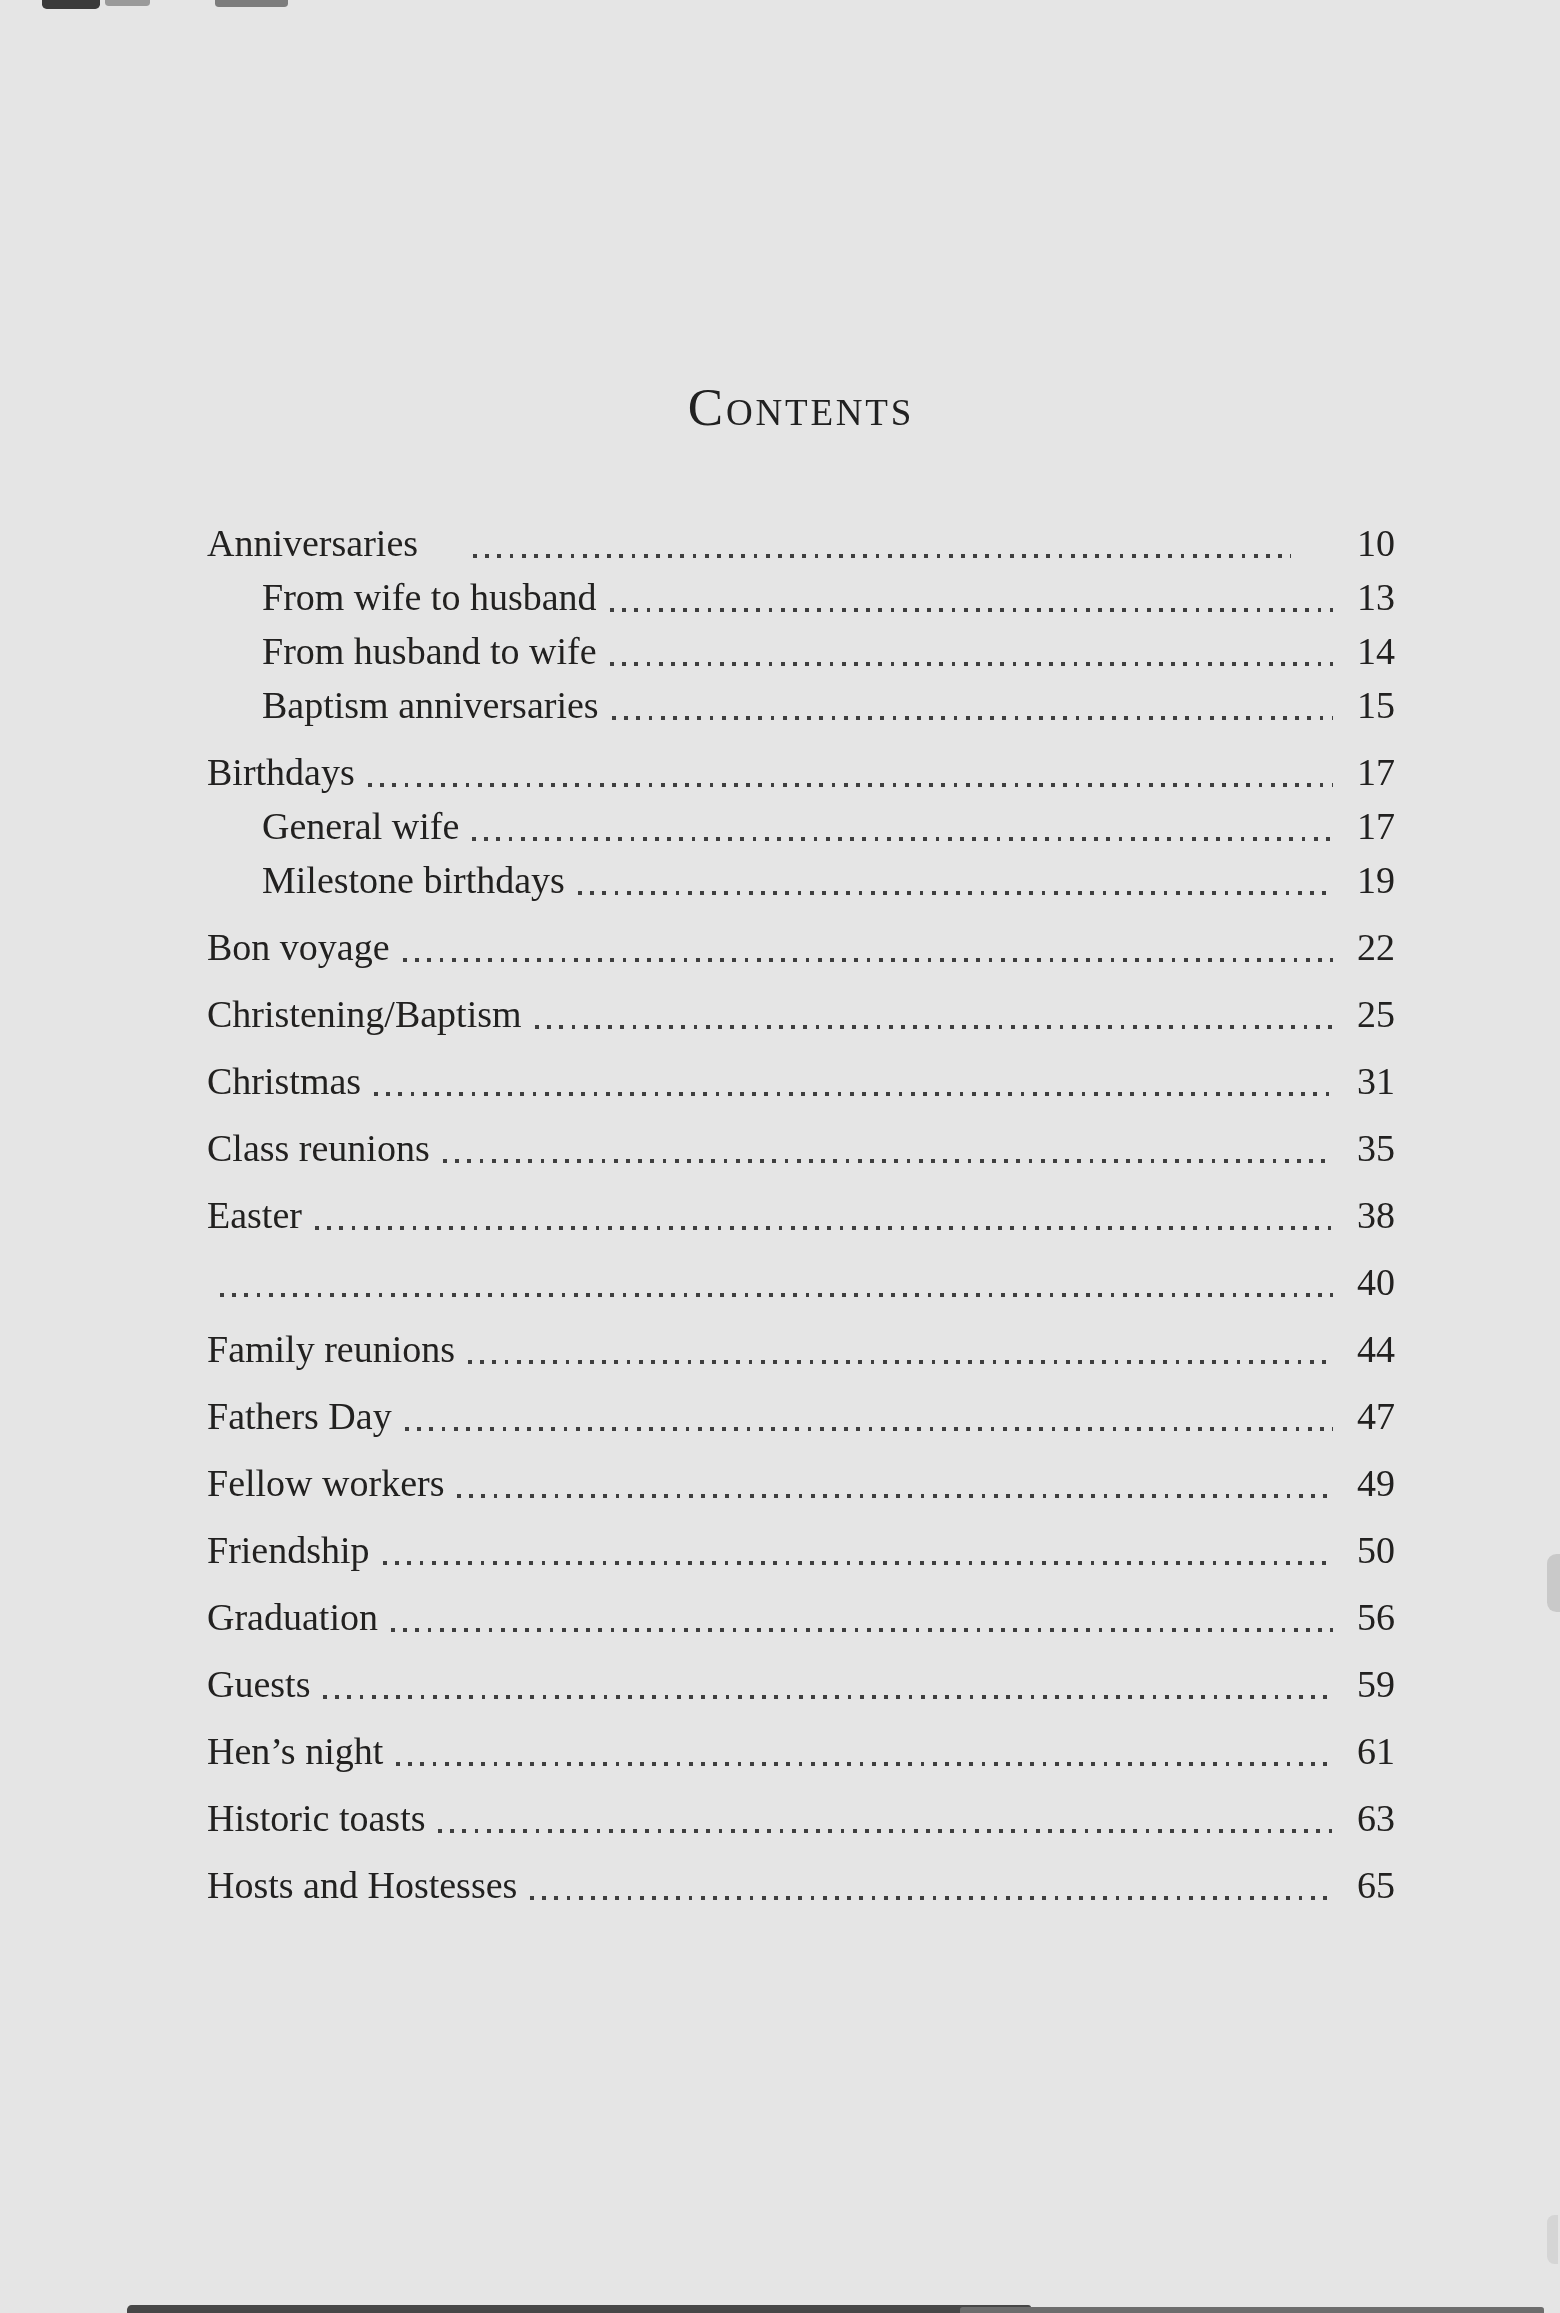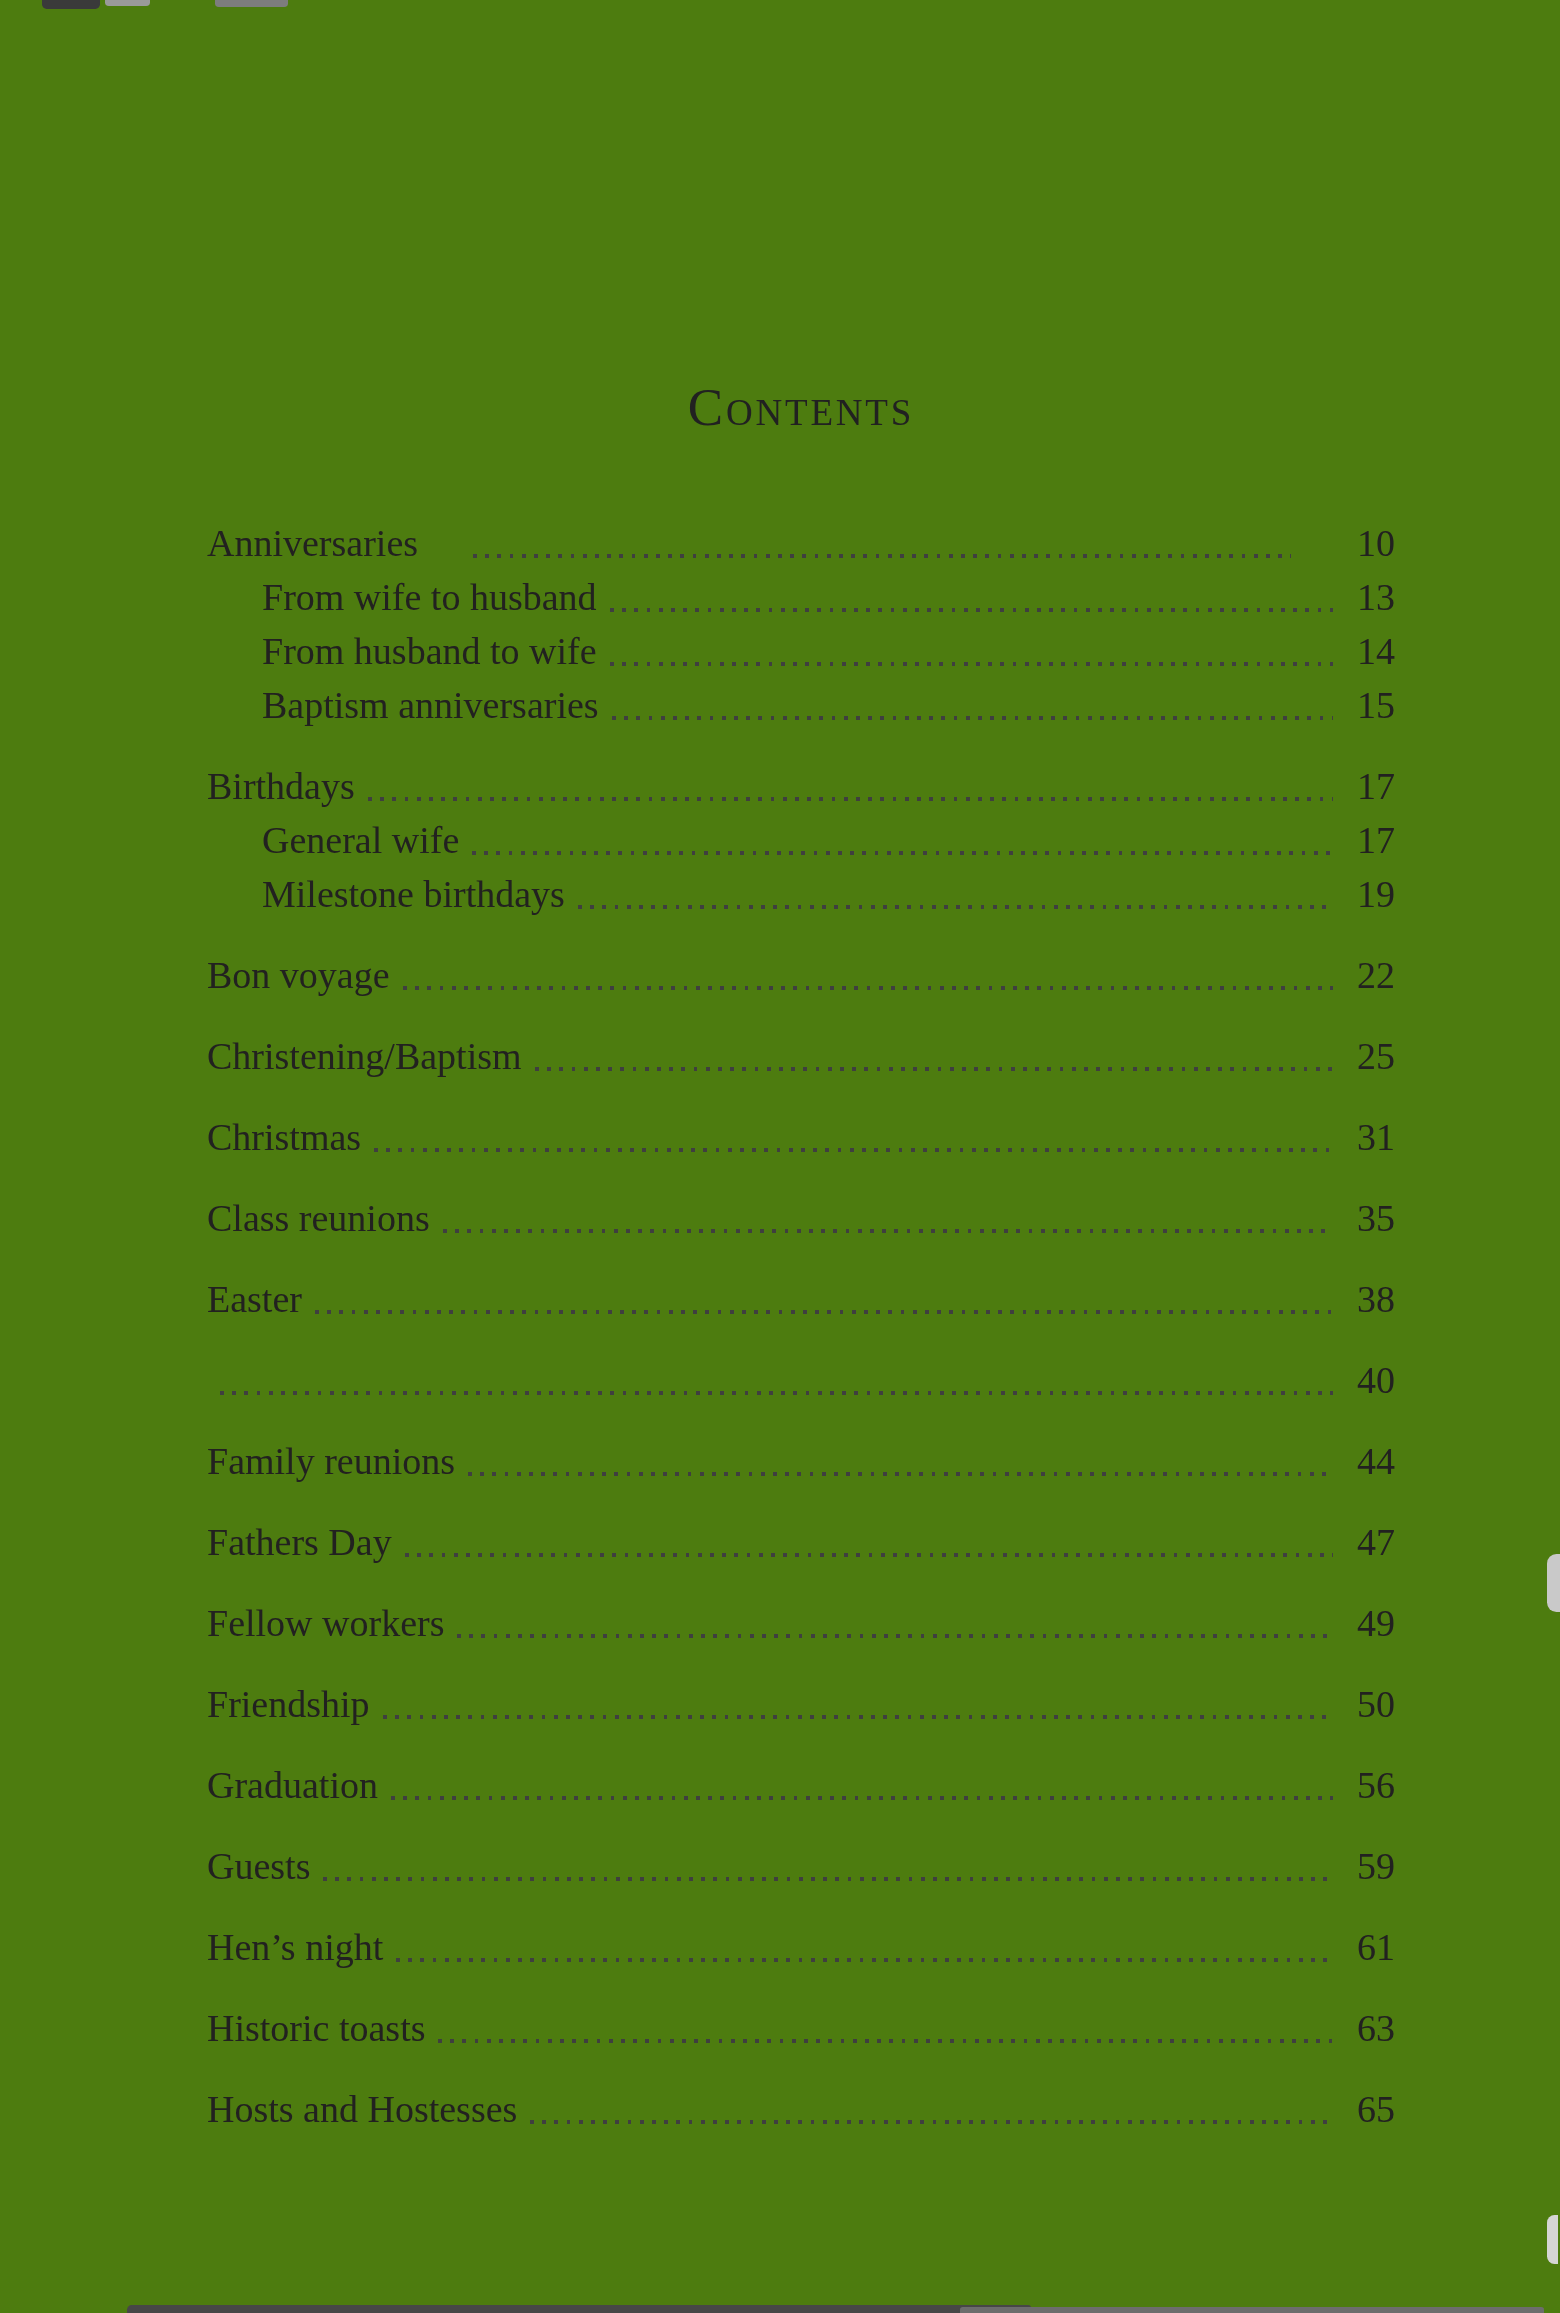--- a/index.html
+++ b/index.html
@@ -8,21 +8,21 @@
     width: 1560px;
     height: 2314px;
     background: #fdfdfc;
     font-family: "Liberation Serif", "DejaVu Serif", serif;
     color: #1e1e1e;
     overflow: hidden;
   }
   .page {
     position: absolute;
     inset: 0;
-    background: #4d7c0f;
+    background: #e5e5e5;
   }
 
   
   .title {
     position: absolute;
     top: 377px;
     left: 207px;
     width: 1188px;
     margin: 0;
     text-align: center;
@@ -41,21 +41,21 @@
     width: 1188px;
   }
   .toc-row {
     display: flex;
     align-items: baseline;
     height: 54px;
     line-height: 54px;
     font-size: 38px;
     color: #222120;
   }
-  .toc-row.level0 { margin-top: 27px; }
+  .toc-row.level0 { margin-top: 13px; }
   .toc-row:first-child { margin-top: 0; gap: 42px; }
   .toc-row.level1 { padding-left: 55px; }
 
   .label {
     flex: 0 0 auto;
     white-space: nowrap;
   }
   .leader {
     flex: 1 1 auto;
     height: 3.8px;

